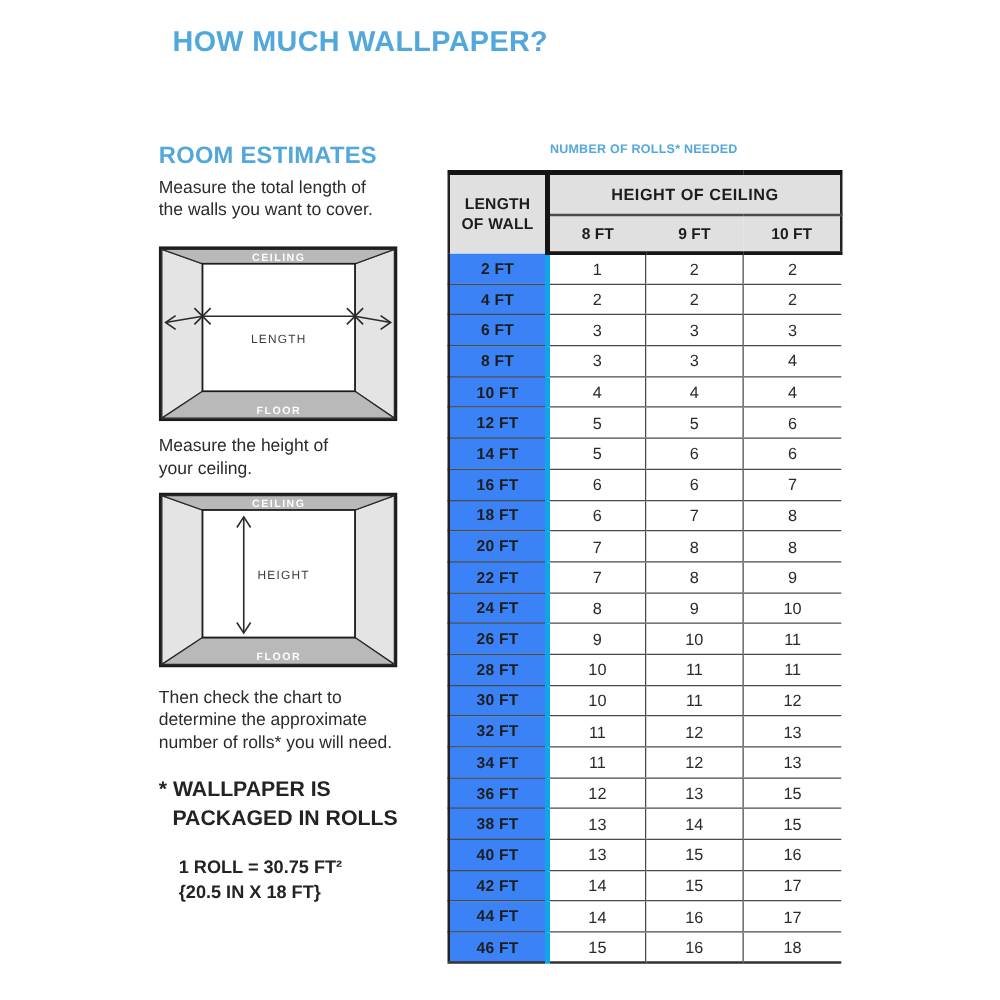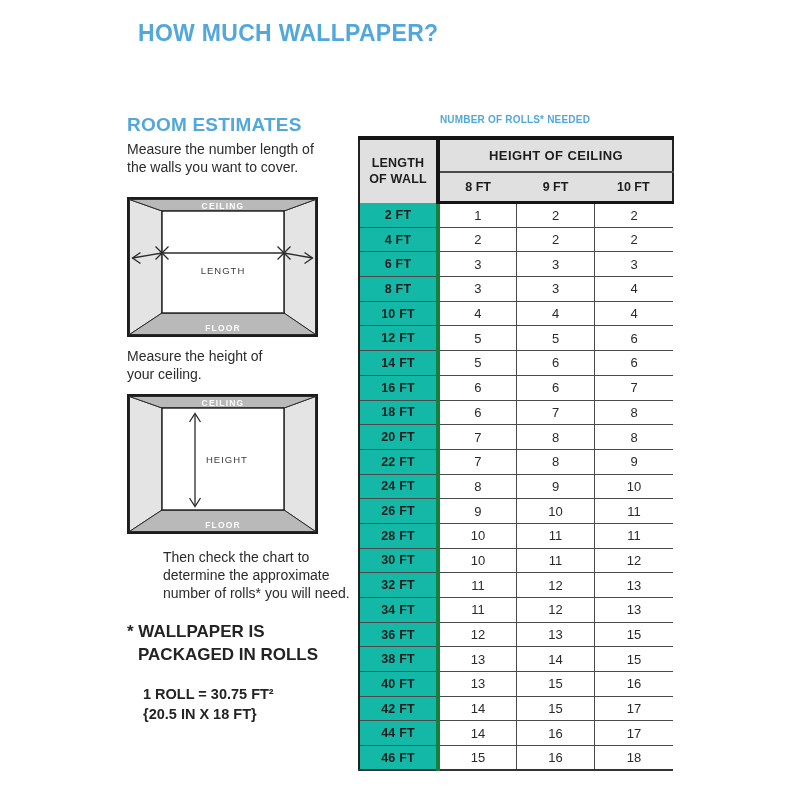--- a/index.html
+++ b/index.html
@@ -20,21 +20,21 @@
     left:127px; top:114px; margin:0;
     font-size:19px; font-weight:bold; letter-spacing:.2px;
     color:var(--accent);
   }
   .step {
     left:127px; width:215px; margin:0;
     font-size:14px; line-height:1.3; white-space:pre-line; color:#2b2b2b;
   }
   .step1 { top:140px; }
   .step2 { top:347px; }
-  .step3 { top:548px;margin-left:36px; }
+  .step3 { top:548px; }
 
   .diagram { left:127px; width:191px; height:140px; }
   .diagram1 { top:197px; }
   .diagram2 { top:394px; }
   .room-label { font-size:8.5px; letter-spacing:1.2px; fill:#fcfcfc; font-weight:bold; }
   .measure-label { font-size:9.5px; letter-spacing:1px; fill:#3c3c3c; }
 
   .footnote {
     left:127px; top:621px; margin:0; width:220px;
     font-size:17px; font-weight:bold; line-height:1.35;
@@ -68,34 +68,34 @@
     border-bottom:2px solid #4a4a4a; border-right:2px solid #222;
   }
   tr.subhead th { height:28px; font-size:12.5px; border-bottom:3px solid #151515; }
   tr.subhead th:last-child { border-right:2px solid #222; }
   tbody tr { height:24.7px; }
   tbody td {
     background:#fff; font-size:13px; color:#2a2a2a;
     border-bottom:1.8px solid #4a4a4a;
   }
   tbody td.rowlabel {
-    background:#14b8a6; font-weight:bold; font-size:12.5px; color:#1d1d1d;
-    border-right:4px solid #15803d; letter-spacing:.2px;
+    background:#3b82f6; font-weight:bold; font-size:12.5px; color:#1d1d1d;
+    border-right:4px solid #0ea5e9; letter-spacing:.2px;
   }
   tbody td:nth-child(3), tbody td:nth-child(4) { border-left:1.6px solid #4a4a4a; }
   tbody tr:last-child td { border-bottom:2.6px solid #333; }
 </style>
 </head>
 <body>
 
 <h1 class="abs page-title">HOW MUCH WALLPAPER?</h1>
 
 <h2 class="abs section-heading">ROOM ESTIMATES</h2>
 
-<p class="abs step step1">Measure the number length of
+<p class="abs step step1">Measure the total length of
 the walls you want to cover.</p>
 
 <svg class="abs diagram diagram1" viewBox="0 0 191 140">
   <rect x="1.25" y="1.25" width="188.5" height="137.5" fill="#ffffff" stroke="#1c1c1c" stroke-width="2.5"></rect>
   <polygon points="2.5,2.5 35,14 35,116 2.5,137.5" fill="#e4e4e4" stroke="#2b2b2b" stroke-width="1"></polygon>
   <polygon points="188.5,2.5 157,14 157,116 188.5,137.5" fill="#e4e4e4" stroke="#2b2b2b" stroke-width="1"></polygon>
   <polygon points="2.5,2.5 188.5,2.5 157,14 35,14" fill="#b9b9b9" stroke="#2b2b2b" stroke-width="1"></polygon>
   <polygon points="2.5,137.5 188.5,137.5 157,116 35,116" fill="#b9b9b9" stroke="#2b2b2b" stroke-width="1"></polygon>
   <rect x="35" y="14" width="122" height="102" fill="#ffffff" stroke="#1c1c1c" stroke-width="1.4"></rect>
   <text class="room-label" x="96" y="11.8" text-anchor="middle">CEILING</text>

